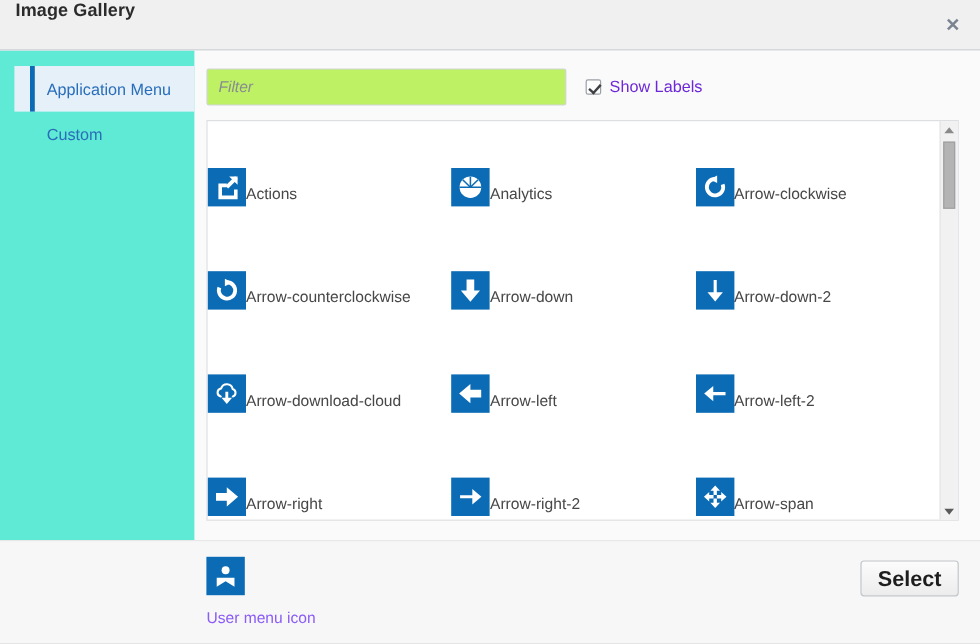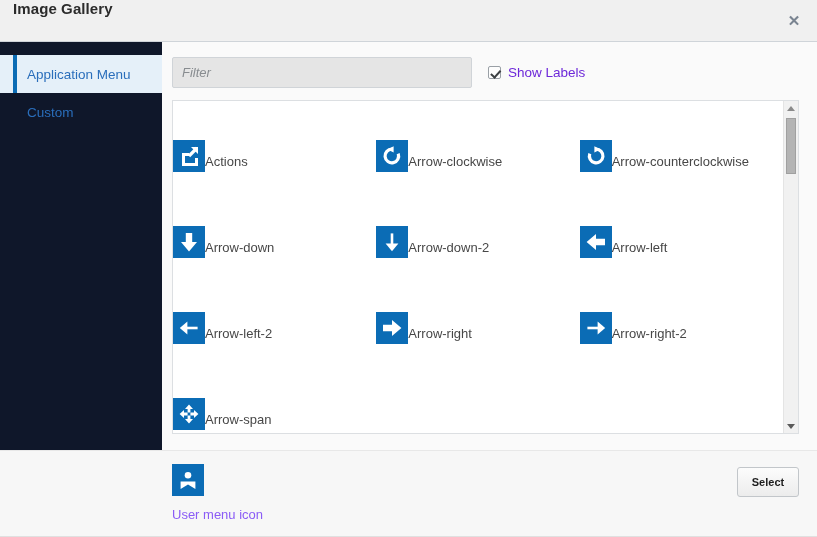--- a/index.html
+++ b/index.html
@@ -71,23 +71,24 @@
   .content-row {
     flex: 1 1 auto;
     display: flex;
     min-height: 0;
   }
 
   
   .sidebar {
     flex: 0 0 162px;
     width: 162px;
-    background: #0f172a;
+    background: #5eead4;
     padding-top: 13px;
     box-sizing: border-box;
+    padding-left: 12px;
   }
   .side-item {
     position: relative;
     height: 38px;
     display: flex;
     align-items: center;
     padding-left: 27px;
     box-sizing: border-box;
     color: #2a6ebb;
     font-size: 13.5px;
@@ -122,21 +123,21 @@
     display: flex;
     align-items: center;
     padding-top: 15px;
     padding-bottom: 12px;
   }
   .filter-input {
     width: 300px;
     height: 31px;
     box-sizing: border-box;
     border: 1px solid #d0d4d8;
-    background: #e5e5e5;
+    background: #bef264;
     border-radius: 2px;
     padding: 0 9px;
     font-family: "Liberation Sans", sans-serif;
     font-size: 13px;
     color: #333;
     outline: none;
   }
   .filter-input::placeholder {
     color: #888c90;
     font-style: italic;
@@ -284,28 +285,28 @@
   }
   .preview-label {
     margin-top: 11px;
     font-size: 13px;
     color: #8b5cf6;
   }
   .select-btn {
     position: absolute;
     right: 18px;
     top: 16px;
-    width: 62px;
+    width: 82px;
     height: 30px;
     background: linear-gradient(#fcfcfc, #ececec);
     border: 1px solid #c2c6ca;
     border-radius: 3px;
     color: #1d1d1d;
     font-family: "Liberation Sans", sans-serif;
-    font-size: 11px;
+    font-size: 18px;
     font-weight: bold;
     cursor: pointer;
   }
   .bottom-rule {
     position: absolute;
     left: 0; right: 0; bottom: 0;
     height: 1px;
     background: #e0e0e0;
   }
 </style>
@@ -350,20 +351,33 @@
                 <div class="icon-box">
                   <svg width="22" height="22" viewBox="0 0 22 22">
                     <path d="M4 8 H11 V11 H7 V18 H17 V13 H20 V21 H4 Z" fill="#ffffff"></path>
                     <path d="M11 11 L19 3" stroke="#ffffff" stroke-width="3.2" fill="none"></path>
                     <path d="M13 2 H20 V9 L17.2 6.2 L13 2 Z" fill="#ffffff"></path>
                   </svg>
                 </div>
                 <div class="cell-label">Actions</div>
               </div>
 
+              <div class="cell">
+                <div class="icon-box">
+                  <svg width="22" height="22" viewBox="0 0 22 22">
+                    <path d="M2 11 A9 9 0 0 1 20 11 Z" fill="#ffffff"></path>
+                    <path d="M2 11 A9 9 0 0 0 20 11 Z" fill="#ffffff"></path>
+                    <path d="M11 11 L11 2.2" stroke="#0b6cb5" stroke-width="1.3"></path>
+                    <path d="M11 11 L17.4 4.8" stroke="#0b6cb5" stroke-width="1.3"></path>
+                    <path d="M11 11 L4.6 4.8" stroke="#0b6cb5" stroke-width="1.3"></path>
+                    <path d="M2 11 H20" stroke="#0b6cb5" stroke-width="1.3"></path>
+                  </svg>
+                </div>
+                <div class="cell-label">Analytics</div>
+              </div>
 
               <div class="cell">
                 <div class="icon-box">
                   <svg width="22" height="22" viewBox="0 0 22 22">
                     <path d="M11 4.2 A6.8 6.8 0 1 0 17.2 8.6" stroke="#ffffff" stroke-width="3.2" fill="none" stroke-linecap="butt"></path>
                     <path d="M12.6 1.2 L12.6 7.6 L6.6 4.4 Z" fill="#ffffff"></path>
                   </svg>
                 </div>
                 <div class="cell-label">Arrow-clockwise</div>
               </div>
@@ -390,20 +404,30 @@
               <div class="cell">
                 <div class="icon-box">
                   <svg width="22" height="22" viewBox="0 0 22 22">
                     <path d="M11 2.4 V17" stroke="#ffffff" stroke-width="2.6" fill="none"></path>
                     <path d="M11 20.2 L4.6 12.6 H17.4 Z" fill="#ffffff"></path>
                   </svg>
                 </div>
                 <div class="cell-label">Arrow-down-2</div>
               </div>
 
+              <div class="cell">
+                <div class="icon-box">
+                  <svg width="22" height="22" viewBox="0 0 22 22">
+                    <path d="M6 13.4 A3.4 3.4 0 0 1 6.3 6.7 A5 5 0 0 1 15.9 7.1 A3.3 3.3 0 0 1 16 13.4" stroke="#ffffff" stroke-width="1.7" fill="none" stroke-linecap="round"></path>
+                    <path d="M11 9.4 V16.2" stroke="#ffffff" stroke-width="2.4" fill="none"></path>
+                    <path d="M11 19.6 L6.6 14.4 H15.4 Z" fill="#ffffff"></path>
+                  </svg>
+                </div>
+                <div class="cell-label">Arrow-download-cloud</div>
+              </div>
 
               <div class="cell">
                 <div class="icon-box">
                   <svg width="22" height="22" viewBox="0 0 22 22">
                     <path d="M20 7.8 V14.2 H11 V19 L1.6 11 L11 3 V7.8 Z" fill="#ffffff"></path>
                   </svg>
                 </div>
                 <div class="cell-label">Arrow-left</div>
               </div>
 

